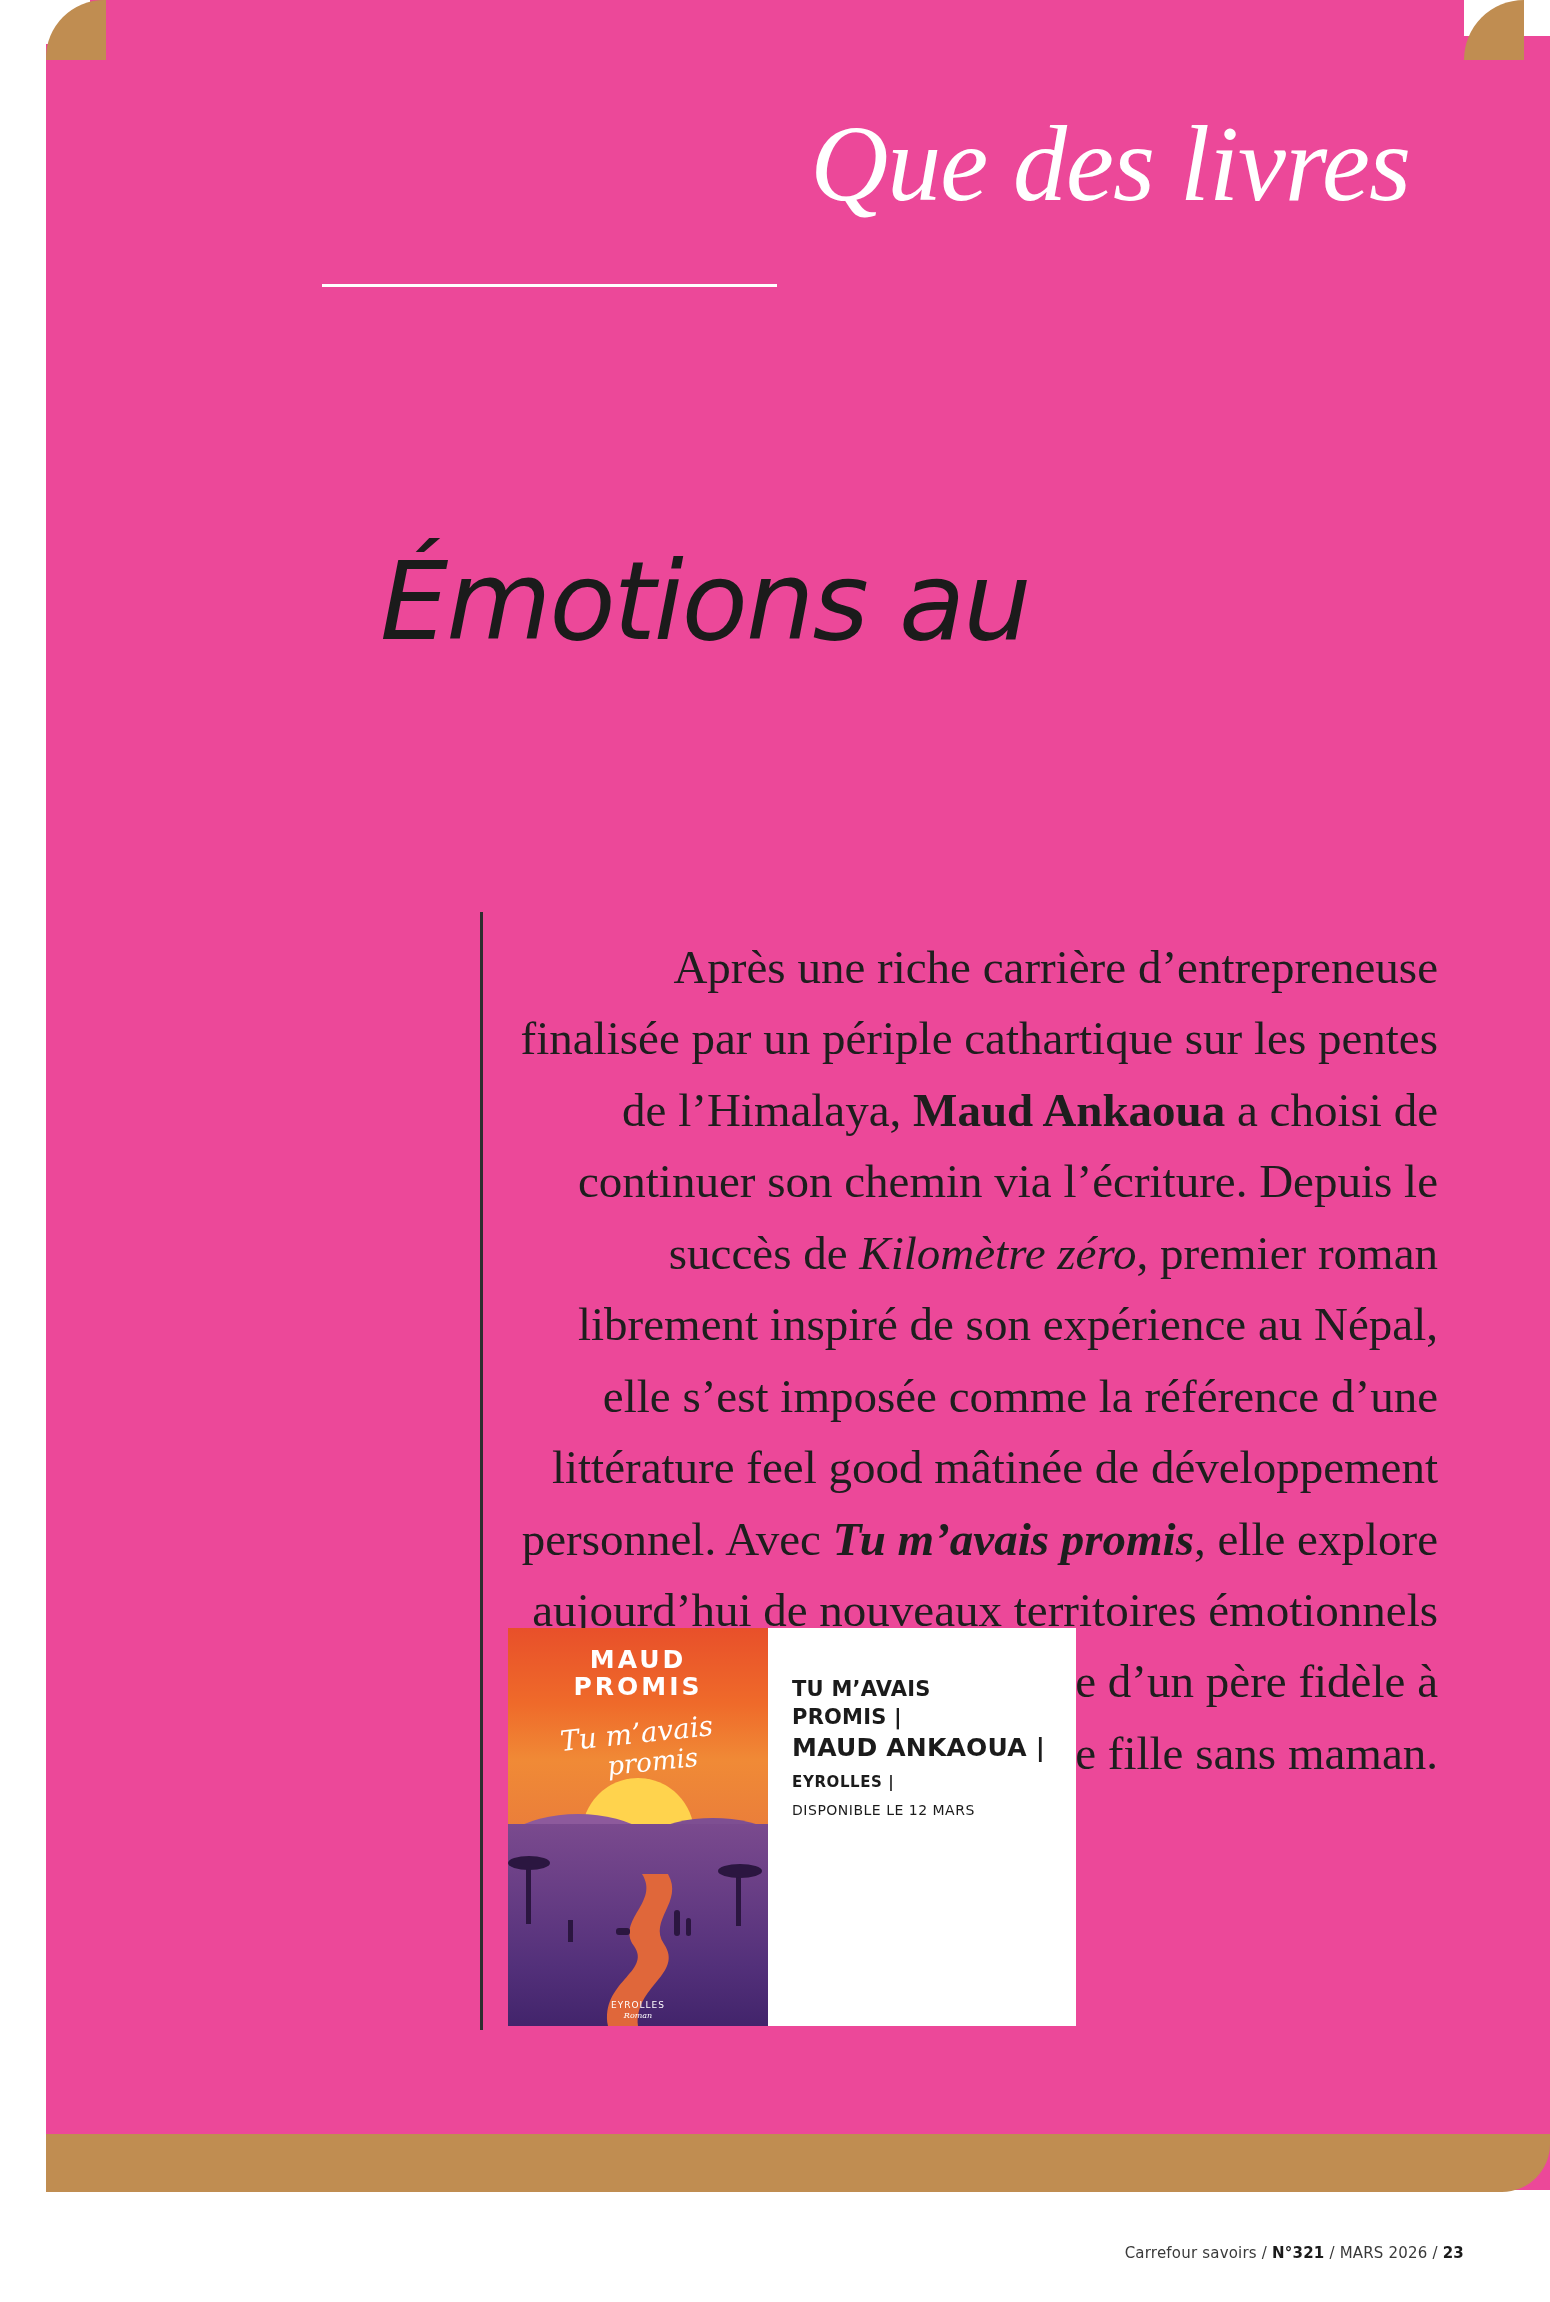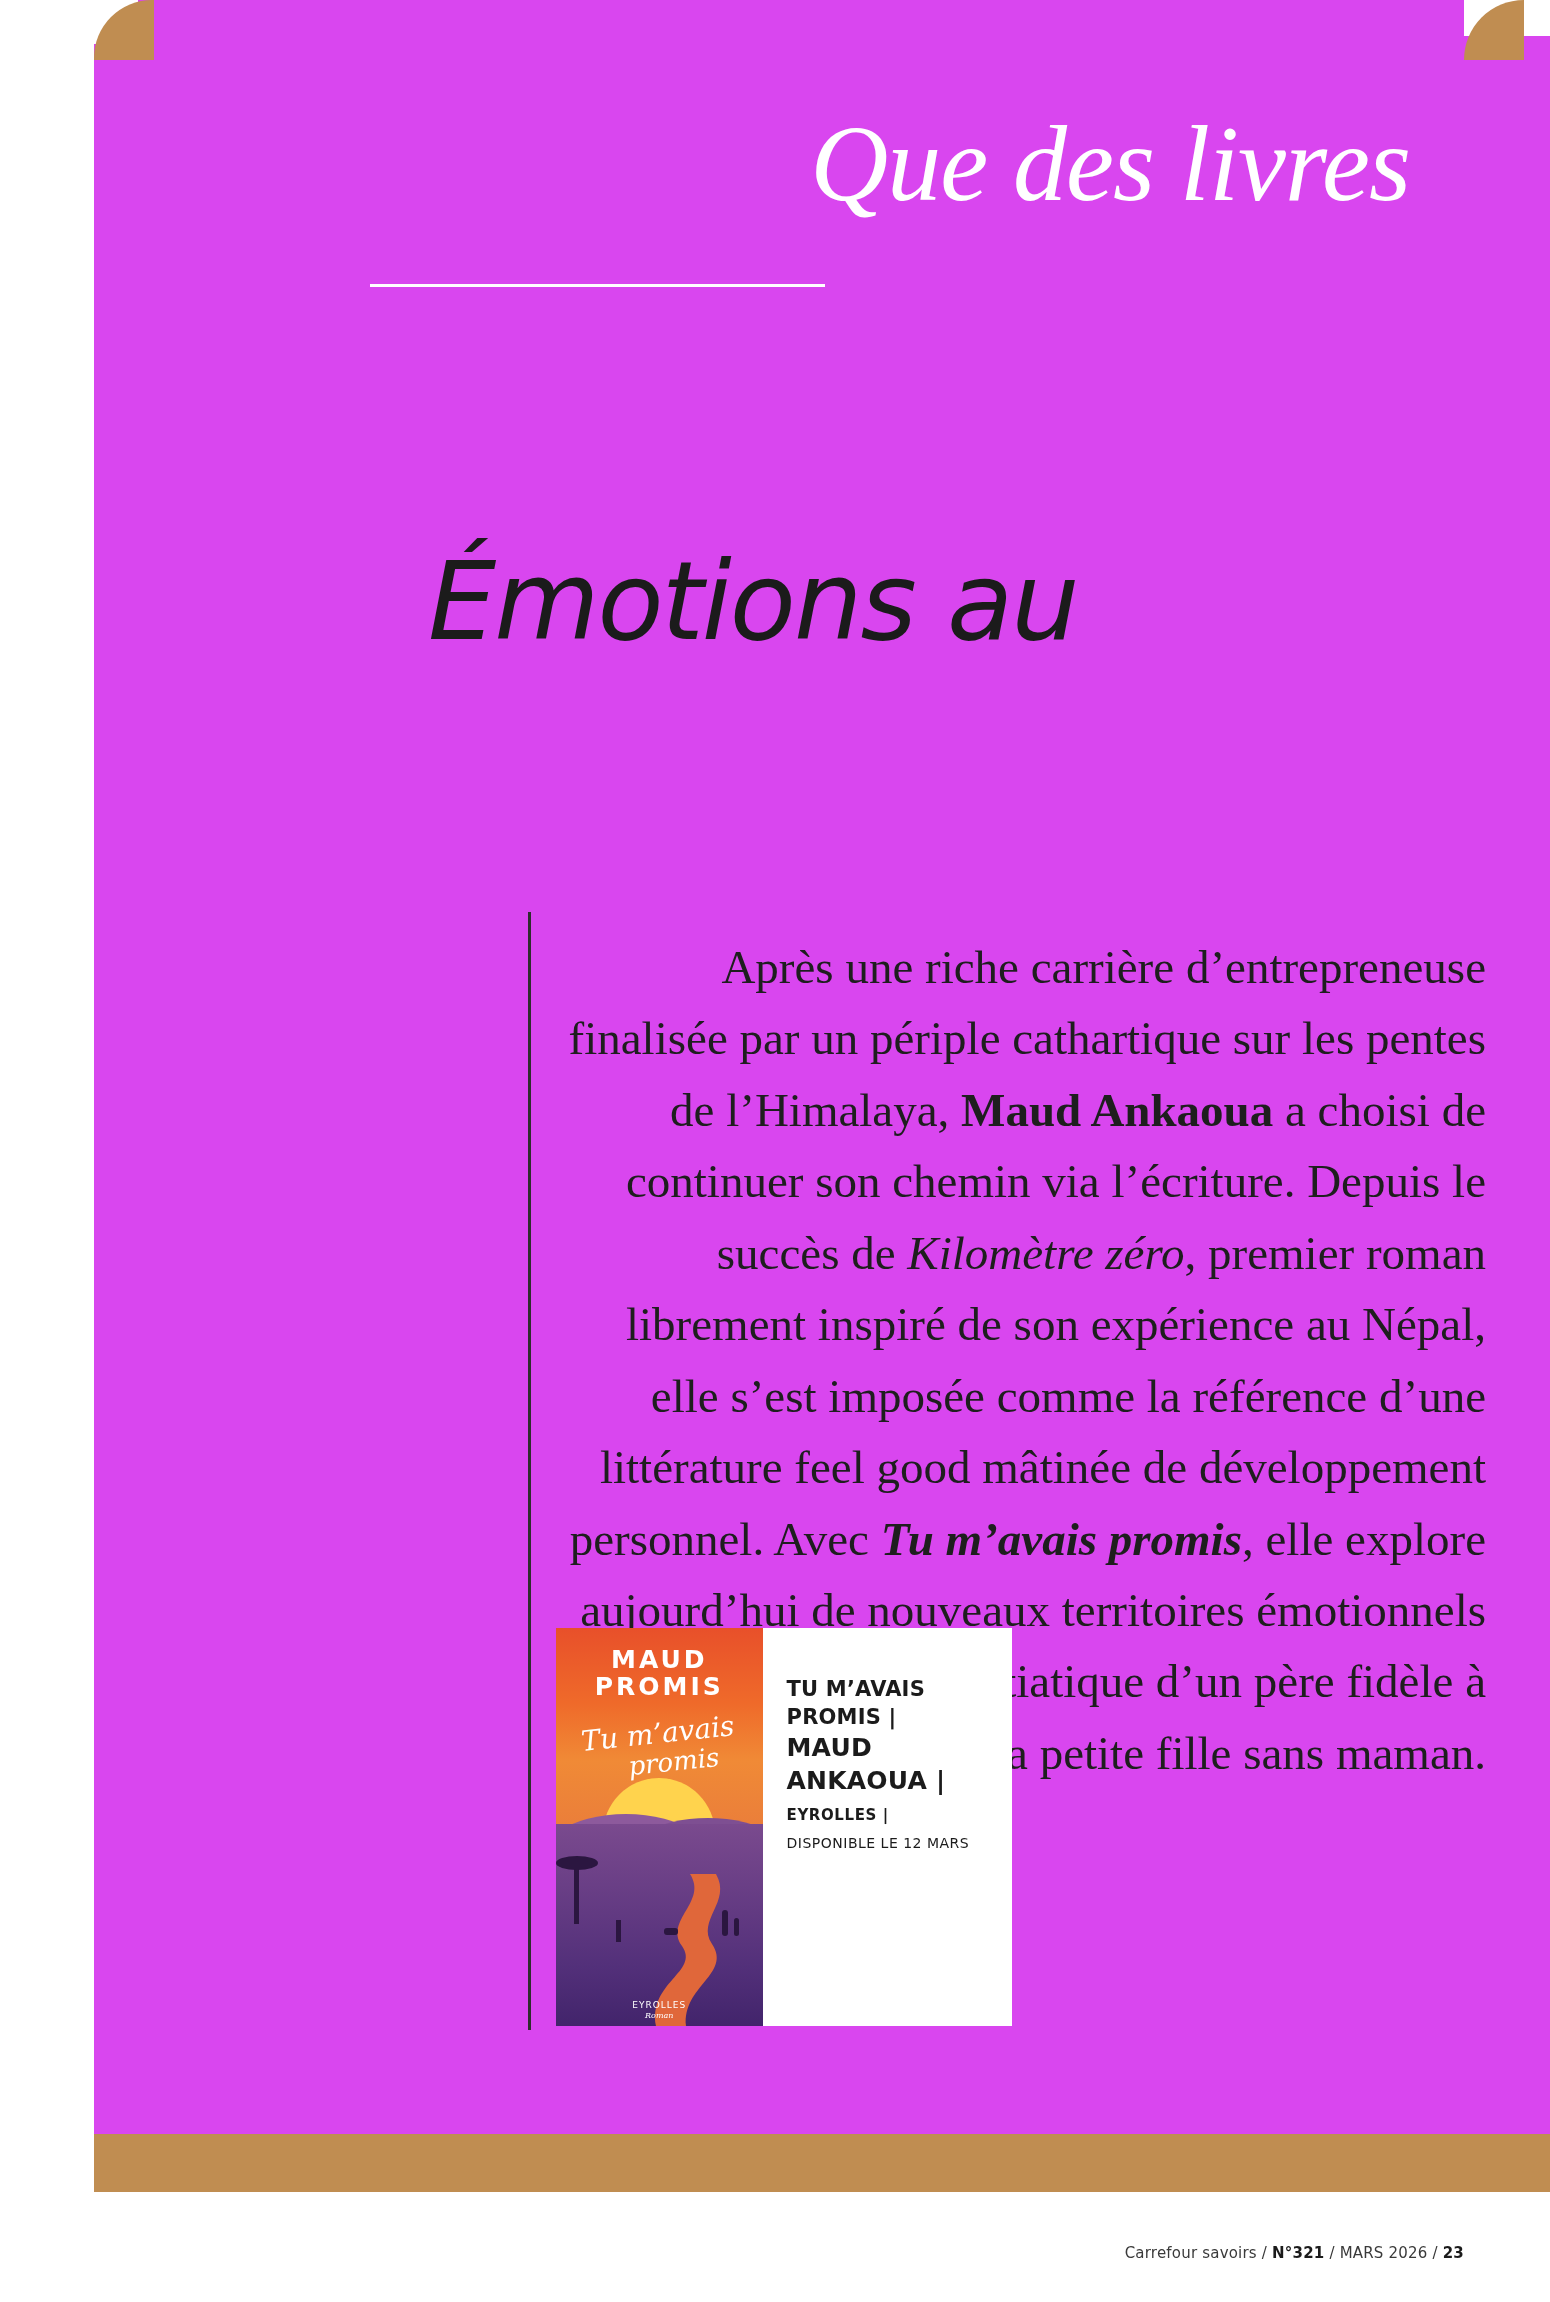--- a/index.html
+++ b/index.html
@@ -12,22 +12,21 @@
     height: 2302px;
     position: relative;
     font-family: "Liberation Serif", serif;
     overflow: hidden;
   }
 
   
   .page {
     position: absolute;
     inset: 0;
-    background: #d946ef;
-    margin-left: 48px;
+    background: #ec4899;
   }
   
   .left-strip {
     position: absolute;
     left: 0;
     top: 0;
     width: 46px;
     height: 2302px;
     background: #ffffff;
   }
@@ -163,21 +162,21 @@
   }
   .chapeau b { font-weight: 700; }
   .chapeau i { font-style: italic; font-weight: 700; }
   .chapeau .ital { font-style: italic; font-weight: 400; }
 
   
   .book-block {
     position: absolute;
     left: 508px;
     top: 1628px;
-    width: 456px;
+    width: 568px;
     height: 398px;
     display: flex;
   }
   .cover {
     position: relative;
     width: 262px;
     height: 398px;
     overflow: hidden;
     background: #4a2a6b;
   }

